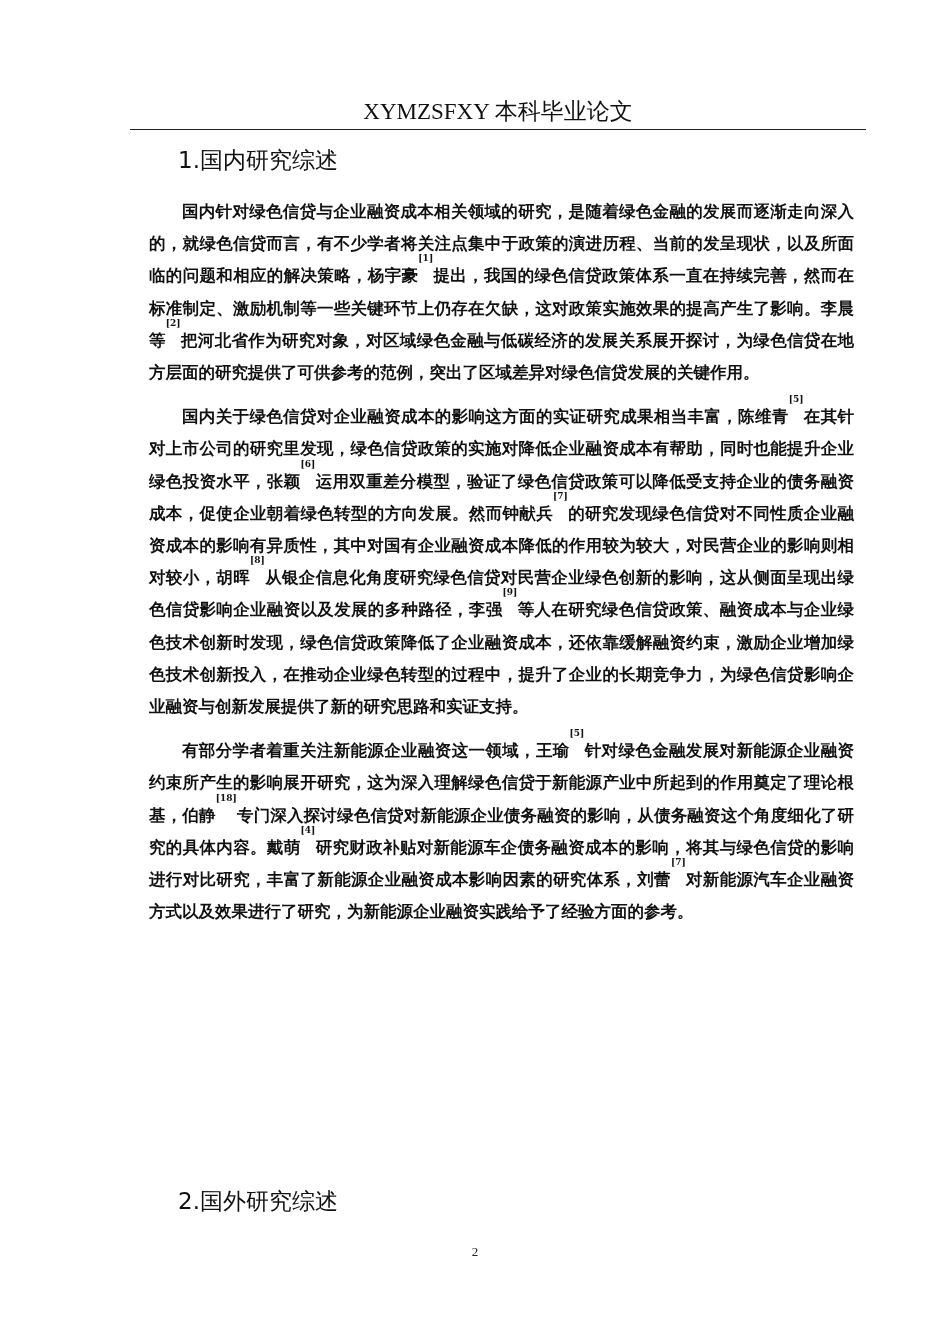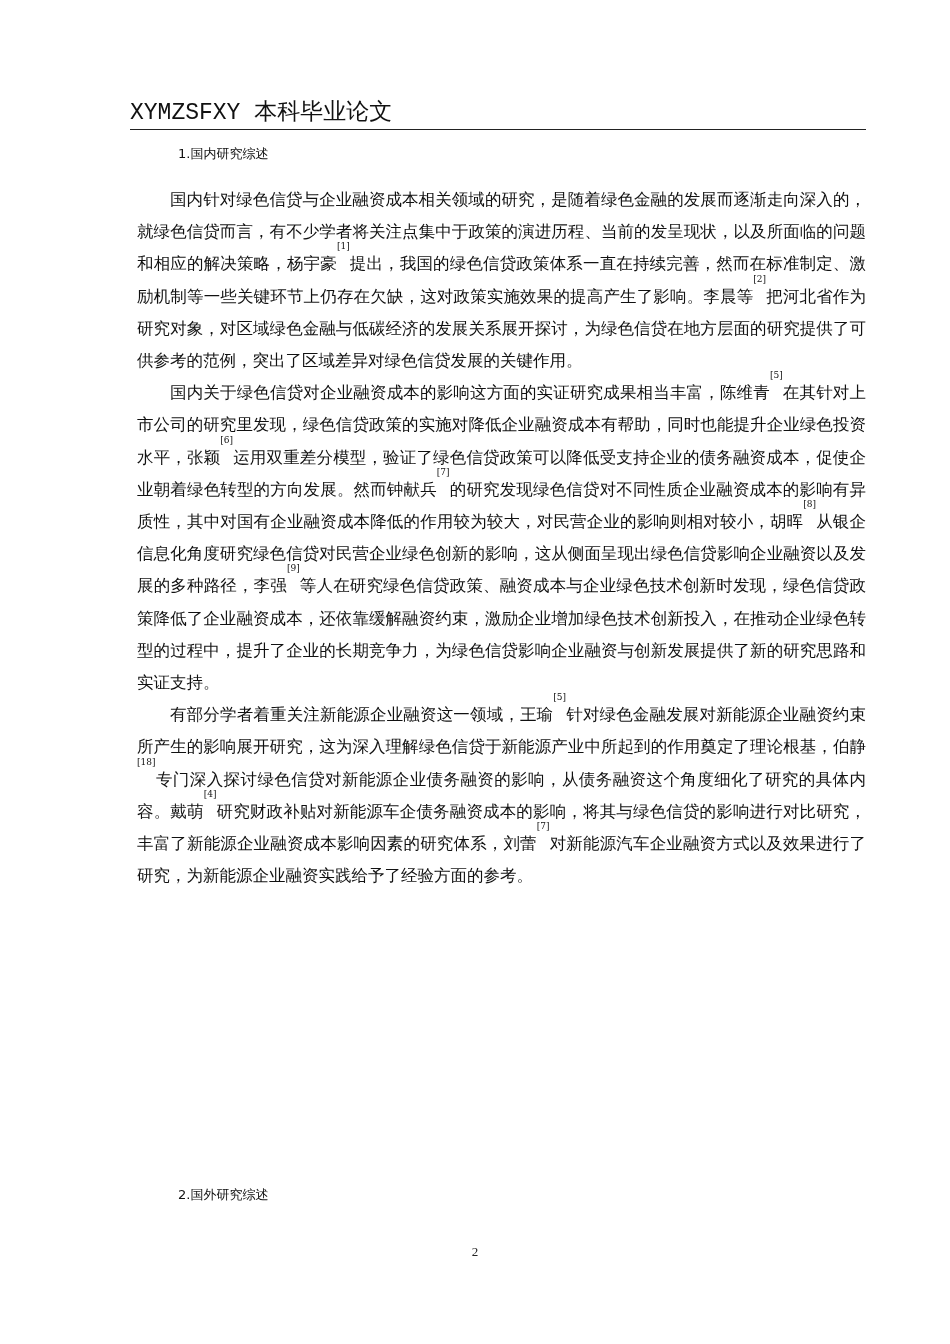--- a/index.html
+++ b/index.html
@@ -1,36 +1,36 @@
 <!DOCTYPE html>
 <html><head>
   <meta charset="utf-8">
   <style>
     html, body { margin: 0; padding: 0; background: #ffffff; }
     body { width: 950px; height: 1344px; position: relative; overflow: hidden; }
     .page { position: absolute; left: 0; top: 0; width: 950px; height: 1344px; background: #fff; }
     .header-title {
       position: absolute; left: 130px; width: 736px; top: 96px;
-      font-family: Liberation Mono, monospace;
+      text-align: center; font-family: Liberation Serif, serif;
       font-size: 23px; color: #111; letter-spacing: 0px;
     }
     .header-rule {
       position: absolute; left: 130px; width: 736px; top: 129px; height: 0;
       border-top: 1.5px solid #222;
     }
     .section-heading {
       position: absolute; left: 178px; font-family: "DejaVu Sans", sans-serif;
-      font-size: 13px; color: #111;
+      font-size: 23px; color: #111;
     }
     .body-text {
       position: absolute; left: 137px; width: 729px;
       font-family: "DejaVu Serif", serif; font-size: 16.5px; color: #111;
       line-height: 32.2px; text-align: justify; text-justify: inter-character;
     }
-    .para { margin: 0; text-indent: 2em; }
+    .para { margin: 12px; text-indent: 2em; font-weight: bold; }
     sup { font-size: 9px; vertical-align: top; position: relative; top: -2px; line-height: 0; }
     .page-number {
       position: absolute; left: 0; width: 950px; top: 1244px; text-align: center;
       font-family: "Liberation Serif", serif; font-size: 13px; color: #222;
     }
   </style>
 </head>
 <body>
 
 <div class="page">

